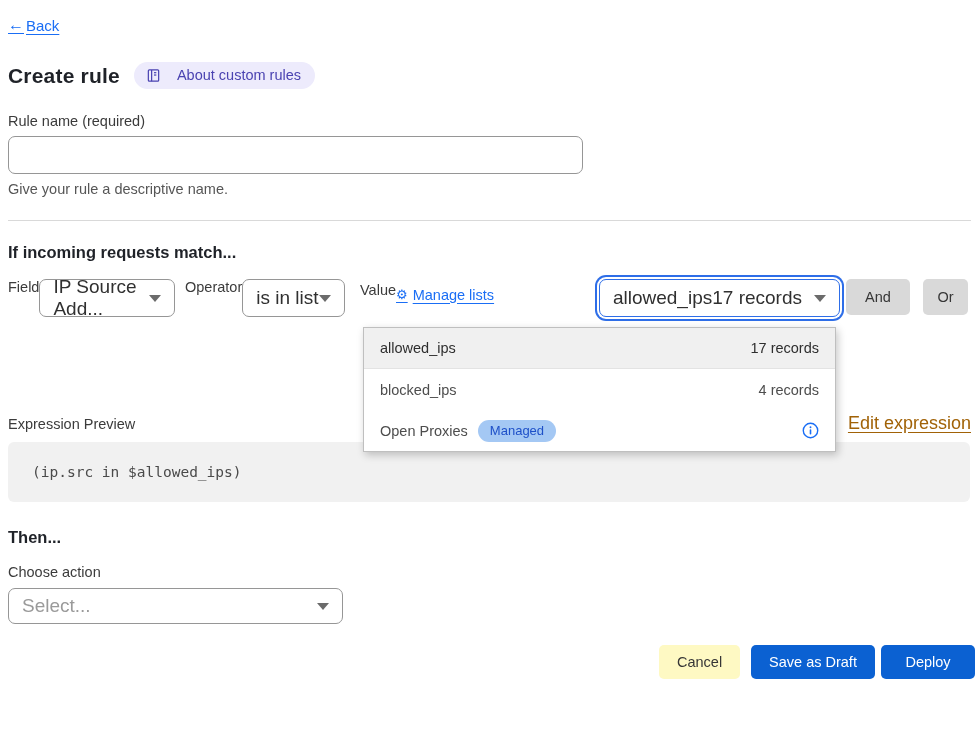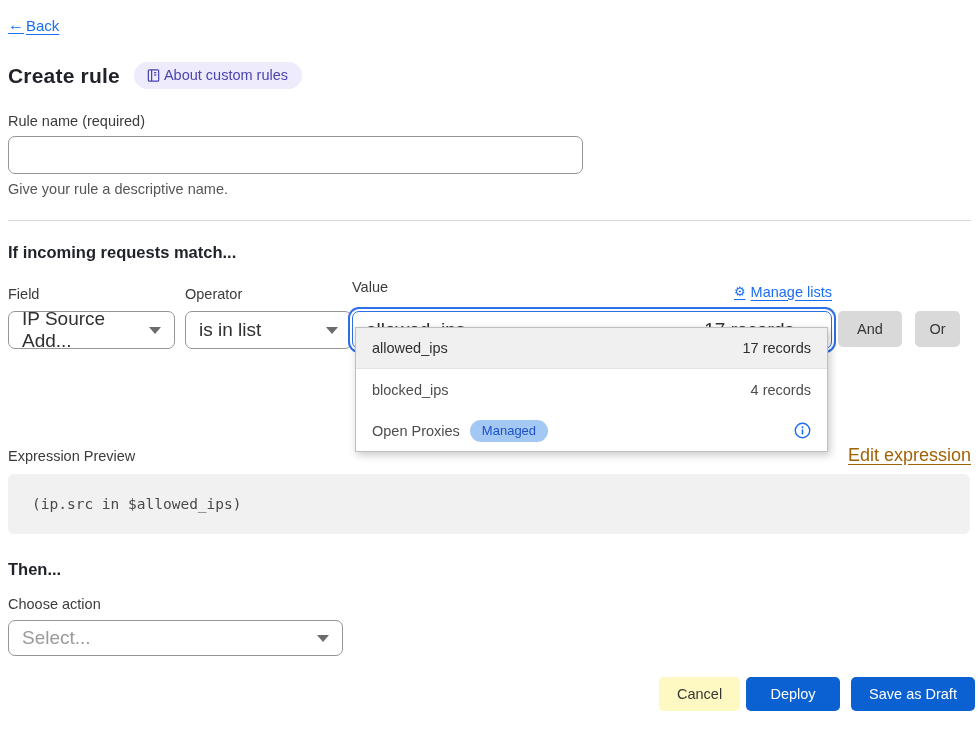--- a/index.html
+++ b/index.html
@@ -17,21 +17,21 @@
   .back-link {
     display: inline-flex; align-items: center; gap: 2px;
     color: #1a6ef5; font-size: 15px; text-decoration: underline;
     text-underline-offset: 3px; cursor: pointer;
   }
   .back-link .arrow { font-size: 16px; }
 
   .title-row { margin-top: 28px; display: flex; align-items: center; gap: 14px; }
   h1.page-title { font-size: 21px; font-weight: 700; color: #1f2228; letter-spacing: .2px; }
   .about-pill {
-    display: inline-flex; align-items: center; gap: 3px;
+    display: inline-flex; align-items: center; gap: 16px;
     background: #edebfc; color: #4a43b1;
     font-size: 14.5px; padding: 5px 14px 6px 12px;
     border-radius: 14px; cursor: pointer; text-decoration: none;
   }
   .about-pill svg { display: block; }
 
   
   .field-label { font-size: 14.5px; color: #3b3b3b; }
   .rule-name-label { margin-top: 24px; }
   .rule-name-input {
@@ -43,24 +43,24 @@
     outline: none; background: #fff;
   }
   .helper-text { margin-top: 7px; font-size: 14.5px; color: #565656; }
 
   .divider { margin-top: 23px; border: none; border-top: 1px solid #d9d9d9; width: 963px; }
 
   .section-heading { margin-top: 22px; font-size: 16.5px; font-weight: 700; color: #1f2228; }
 
   
   .cond-row { margin-top: 17px; display: flex; align-items: flex-end; position: relative; }
-  .col { display: flex; flex-direction: column; }
+  .col { display: flex; }
   .col-field { width: 167px; }
   .col-operator { width: 167px; margin-left: 10px; }
-  .col-value { width: 480px; margin-left: 0; position: relative; }
+  .col-value { width: 480px; margin-left: 8px; position: relative; justify-content: space-between; }
   .col .field-label { margin-bottom: 9px; }
   .label-row { display: flex; justify-content: space-between; align-items: center; margin-bottom: 7px; }
   .manage-lists {
     color: #1a6ef5; font-size: 14.5px; text-decoration: underline;
     text-underline-offset: 3px; cursor: pointer;
     display: inline-flex; align-items: center; gap: 5px;
   }
   .manage-lists .gear { font-size: 13px; text-decoration: none; display: inline-block; }
 
   .select-box {
@@ -261,17 +261,17 @@
   <div class="section-heading then-heading">Then...</div>
   <div class="field-label choose-action-label">Choose action</div>
   <div class="select-box action-select">
     <span class="placeholder-text">Select...</span>
     <span class="caret"></span>
   </div>
 
   
   <div class="footer-row">
     <button class="btn btn-gray">Cancel</button>
+    <button class="btn btn-blue btn-save">Save as Draft</button>
     <button class="btn btn-blue btn-deploy">Deploy</button>
-    <button class="btn btn-blue btn-save">Save as Draft</button>
   </div>
 
 </div>
 
 </body></html>

